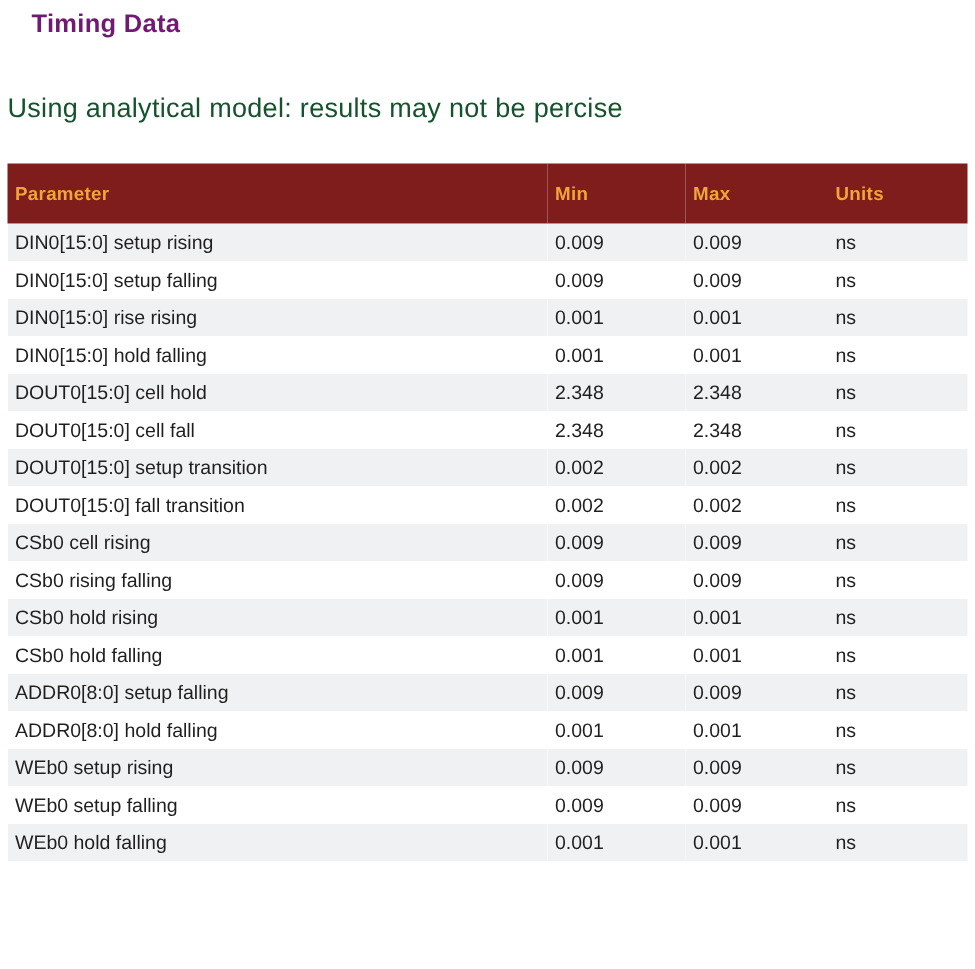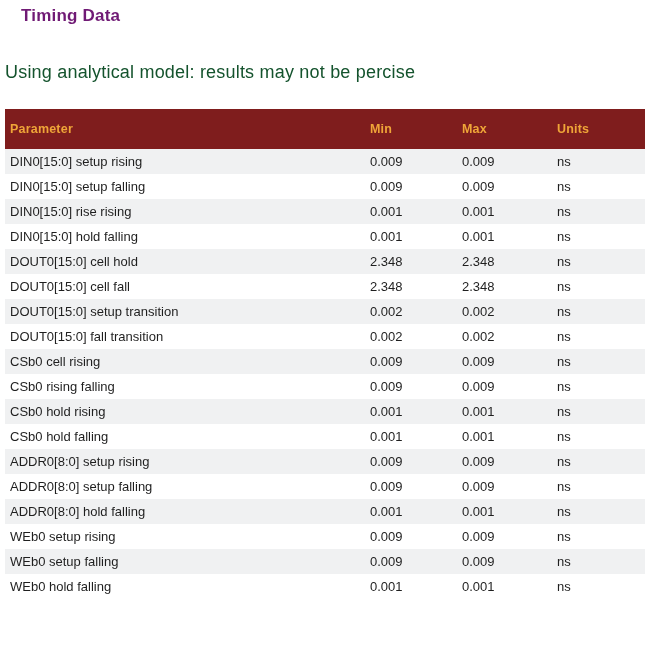--- a/index.html
+++ b/index.html
@@ -154,26 +154,20 @@
           <td>0.001</td>
           <td>ns</td>
         </tr>
         <tr>
           <td>CSb0 hold falling</td>
           <td>0.001</td>
           <td>0.001</td>
           <td>ns</td>
         </tr>
         <tr>
-          <td>ADDR0[8:0] setup rising</td>
-          <td>0.009</td>
-          <td>0.009</td>
-          <td>ns</td>
-        </tr>
-        <tr>
           <td>ADDR0[8:0] setup falling</td>
           <td>0.009</td>
           <td>0.009</td>
           <td>ns</td>
         </tr>
         <tr>
           <td>ADDR0[8:0] hold falling</td>
           <td>0.001</td>
           <td>0.001</td>
           <td>ns</td>

